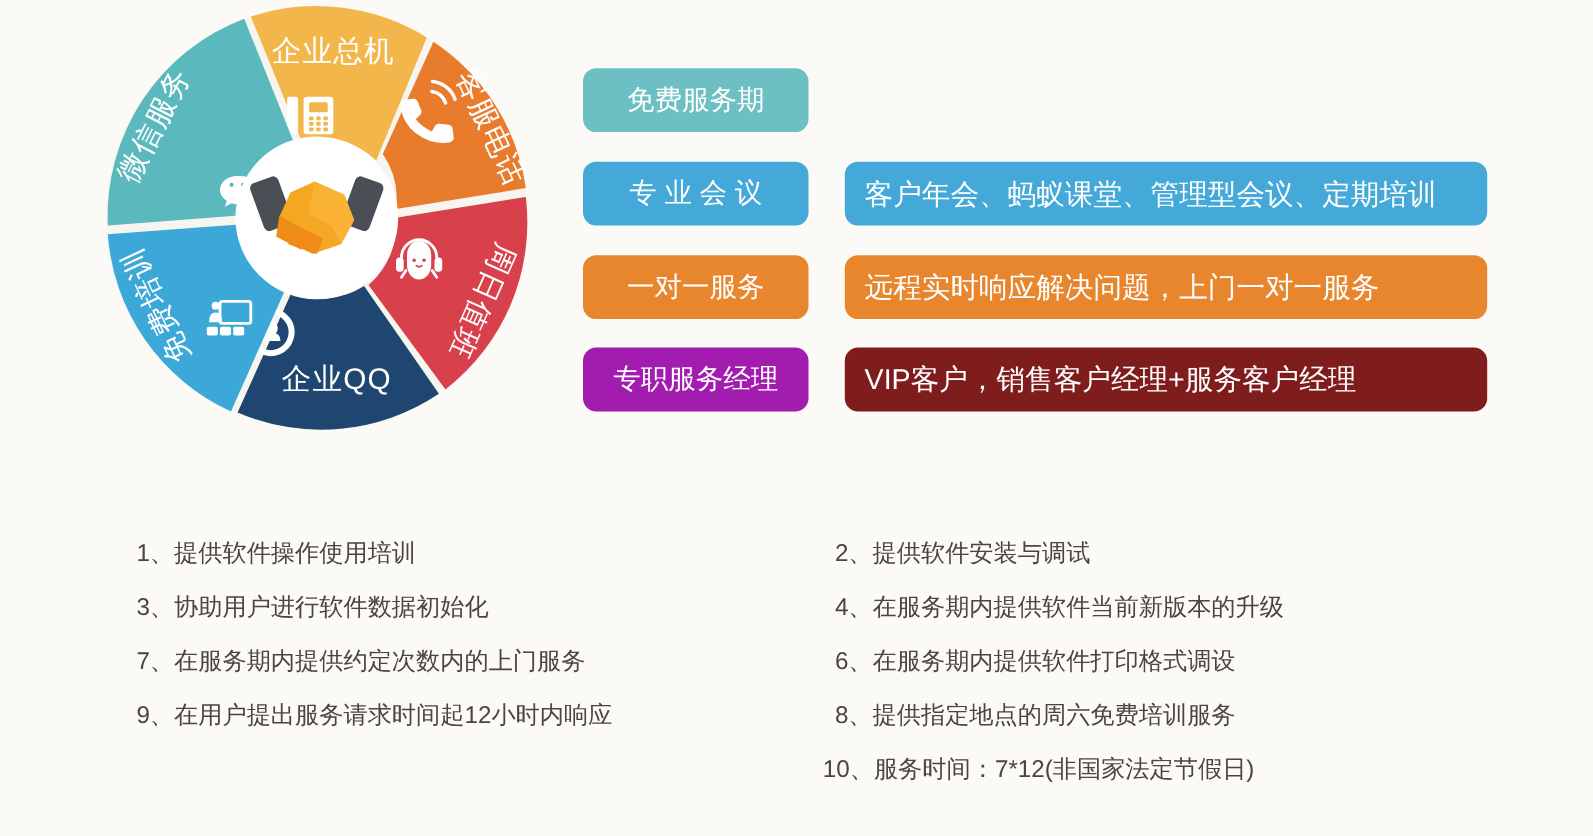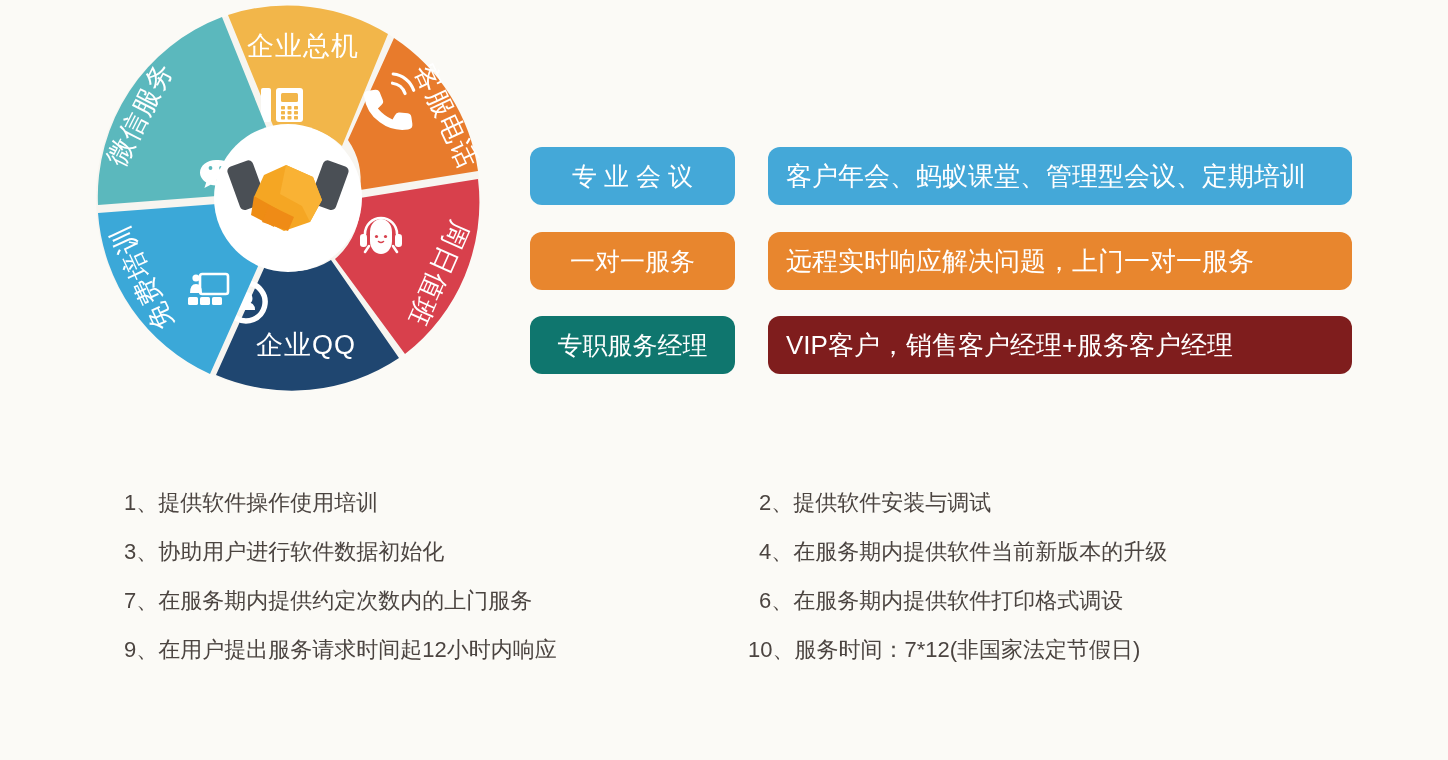--- a/index.html
+++ b/index.html
@@ -213,20 +213,23 @@
           <path d="M -34,-2 l 25,14 l -5,17 l -23,-12 z" fill="#ee8c14"></path>
           <path d="M -26,24 l 26,9 l 6,-14 l -25,-12 z" fill="#ef8b16"></path>
         </g>
       </g>
     </svg>
   </div>
 
   <div id="table-block">
 
     <div class="trow">
+      <div class="label-cell" style="background:#6cc0c4;">
+        <span>免费服务期</span>
+      </div>
     </div>
 
     <div class="trow">
       <div class="label-cell" style="background:#44a8d8;">
         <span class="sp" style="margin-right:-7px;">专业会议</span>
       </div>
       <div class="content-cell" style="background:#44a8d8;">
         <span>客户年会、蚂蚁课堂、管理型会议、定期培训</span>
       </div>
     </div>
@@ -234,21 +237,21 @@
     <div class="trow">
       <div class="label-cell" style="background:#e8862e;">
         <span>一对一服务</span>
       </div>
       <div class="content-cell" style="background:#e8862e;">
         <span>远程实时响应解决问题，上门一对一服务</span>
       </div>
     </div>
 
     <div class="trow">
-      <div class="label-cell" style="background:#0f766e;">
+      <div class="label-cell" style="background:#a21caf;">
         <span>专职服务经理</span>
       </div>
       <div class="content-cell" style="background:#7f1d1d;">
         <span>VIP客户，销售客户经理+服务客户经理</span>
       </div>
     </div>
 
   </div>
 
   <div id="list-block">
@@ -257,18 +260,19 @@
       <div class="list-item li-indent-1">1、提供软件操作使用培训</div>
       <div class="list-item li-indent-1">3、协助用户进行软件数据初始化</div>
       <div class="list-item li-indent-1">7、在服务期内提供约定次数内的上门服务</div>
       <div class="list-item li-indent-1">9、在用户提出服务请求时间起12小时内响应</div>
     </div>
 
     <div class="list-col" id="col-right">
       <div class="list-item li-indent-2">2、提供软件安装与调试</div>
       <div class="list-item li-indent-2">4、在服务期内提供软件当前新版本的升级</div>
       <div class="list-item li-indent-2">6、在服务期内提供软件打印格式调设</div>
+      <div class="list-item li-indent-2">8、提供指定地点的周六免费培训服务</div>
       <div class="list-item li-indent-3">10、服务时间：7*12(非国家法定节假日)</div>
     </div>
 
   </div>
 
 </div>
 
 </body></html>

